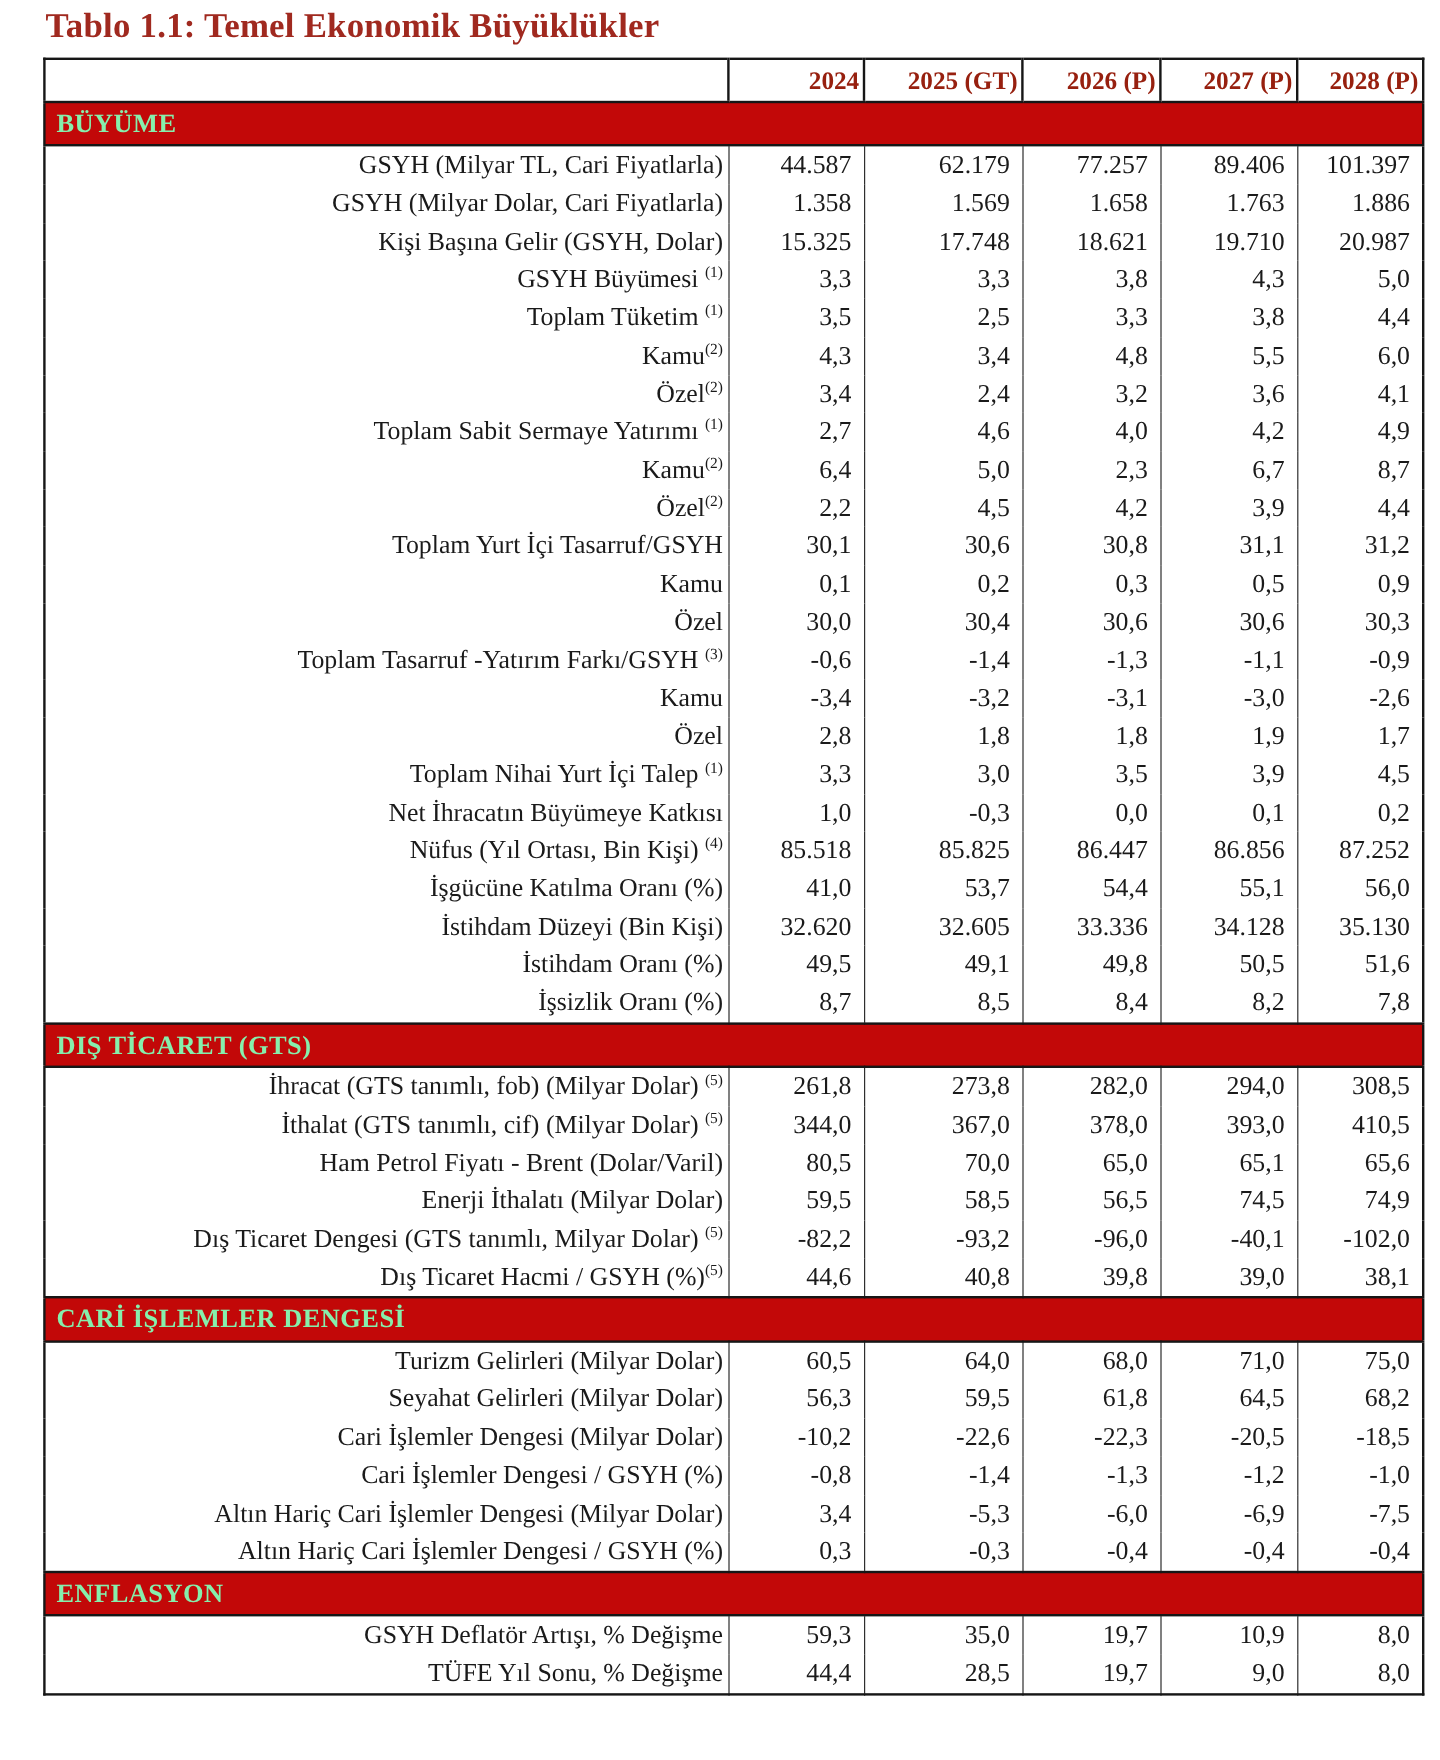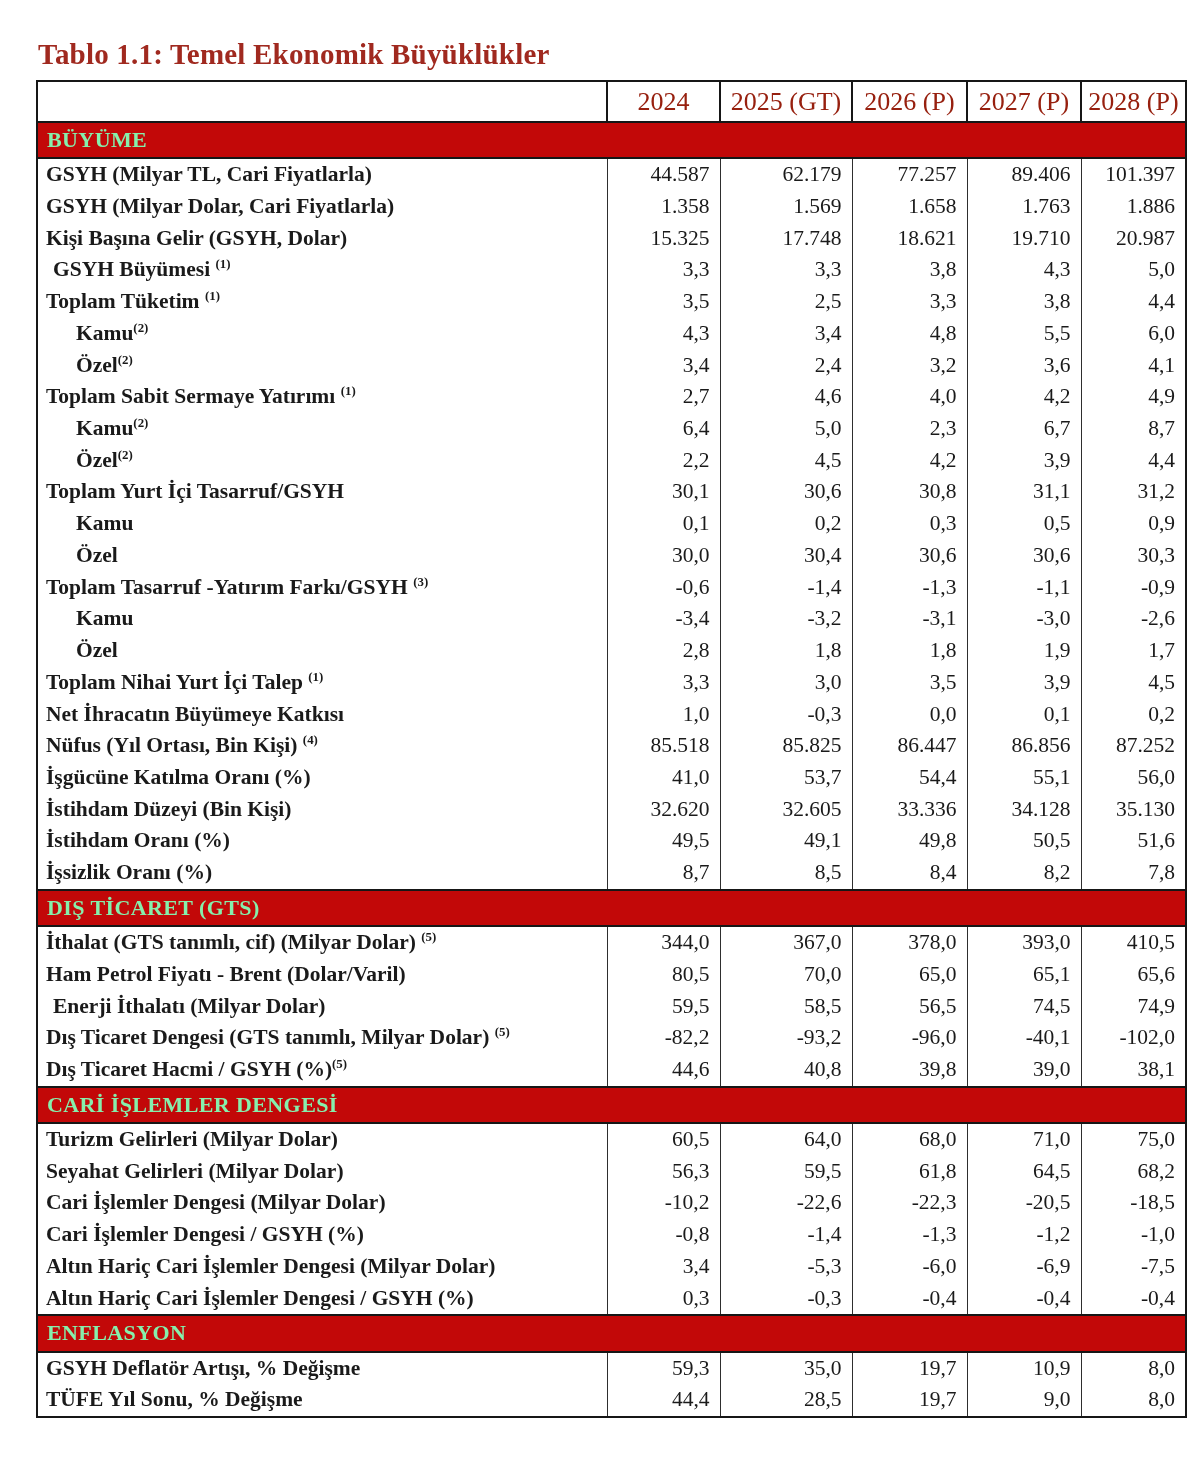--- a/index.html
+++ b/index.html
@@ -10,54 +10,53 @@
     --line-dark:#161616;
     --line-col:#2e2e2e;
   }
   *{box-sizing:border-box;}
   html,body{margin:0;padding:0;background:#ffffff;}
   body{
     width:1200px;height:1467px;overflow:hidden;
     font-family:"Liberation Serif","DejaVu Serif",serif;
     color:var(--body-ink);
   }
-  .page{padding:38px 15px 0 36px;}
+  .page{padding:6px 15px 0 36px;}
   .title{
     color:var(--title-red);
     font-size:29px;font-weight:bold;
     letter-spacing:.2px;
     margin:0 0 9px 2px;
   }
   table.econ{
     border-collapse:collapse;
     width:1149px;
     border:2.5px solid var(--line-dark);
     table-layout:fixed;
   }
   thead th{
     border-bottom:2.5px solid var(--line-dark);
     border-left:2px solid var(--line-dark);
     color:var(--year-red);
-    font-size:26px;font-weight:normal;
-    text-align:center;
+    font-size:21px;font-weight:bold;
+    text-align:right;
     padding:5px 3px 4px 3px;
     white-space:nowrap;
   }
   thead th.corner{border-left:none;}
   td{
     font-size:21.5px;
     line-height:1.15;
     vertical-align:middle;
   }
   td.label{
-    text-align:left;
+    text-align:right;
     padding:3px 4px 4px 8px;
     white-space:nowrap;
     overflow:hidden;
-    font-weight:bold;
   }
   td.label.indent1{padding-left:15px;}
   td.label.indent2{padding-left:38px;}
   td.num{
     text-align:right;
     padding:3px 10px 4px 3px;
     border-left:1.5px solid var(--line-col);
     white-space:nowrap;
   }
   tr.section-row td{
@@ -287,20 +286,28 @@
           <td class="num">8,7</td>
           <td class="num">8,5</td>
           <td class="num">8,4</td>
           <td class="num">8,2</td>
           <td class="num">7,8</td>
         </tr>
         <tr class="section-row">
           <td colspan="6">DIŞ TİCARET (GTS)</td>
         </tr>
         <tr>
+          <td class="label">İhracat (GTS tanımlı, fob) (Milyar Dolar)&nbsp;<sup>(5)</sup></td>
+          <td class="num">261,8</td>
+          <td class="num">273,8</td>
+          <td class="num">282,0</td>
+          <td class="num">294,0</td>
+          <td class="num">308,5</td>
+        </tr>
+        <tr>
           <td class="label">İthalat (GTS tanımlı, cif) (Milyar Dolar)&nbsp;<sup>(5)</sup></td>
           <td class="num">344,0</td>
           <td class="num">367,0</td>
           <td class="num">378,0</td>
           <td class="num">393,0</td>
           <td class="num">410,5</td>
         </tr>
         <tr>
           <td class="label">Ham Petrol Fiyatı - Brent (Dolar/Varil)</td>
           <td class="num">80,5</td>

